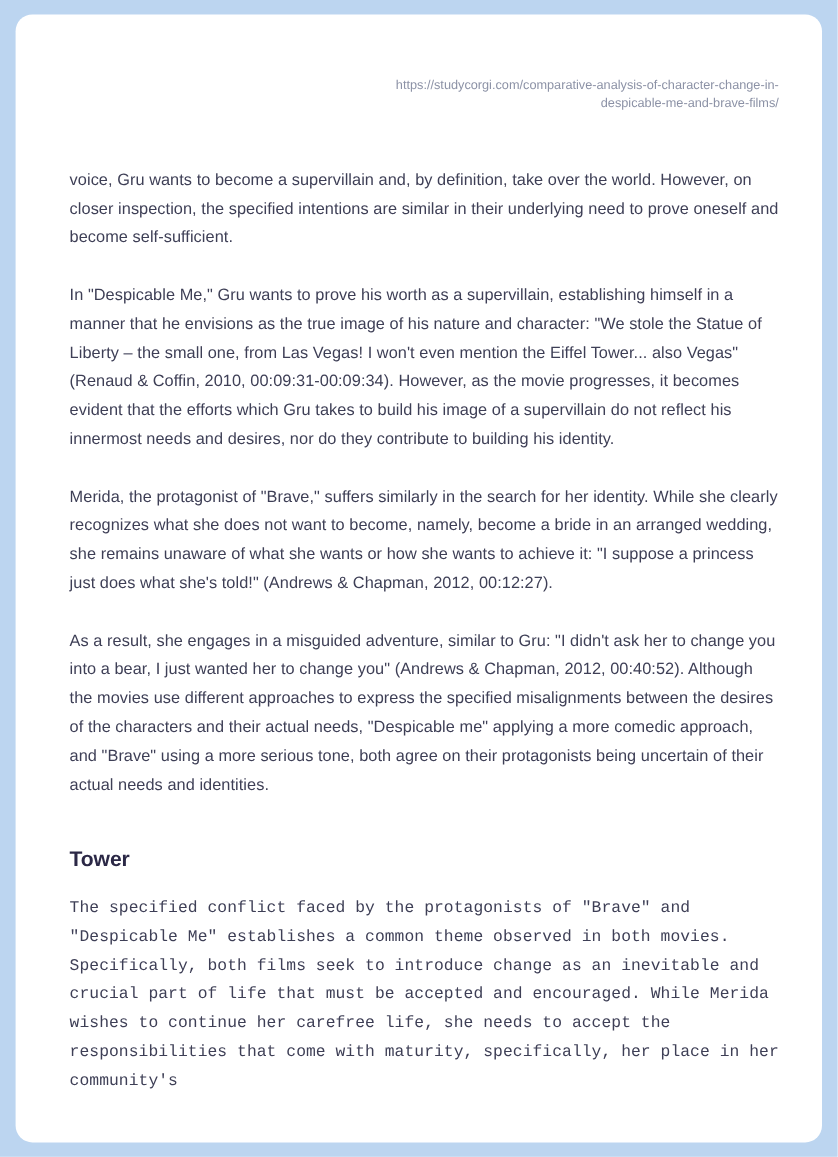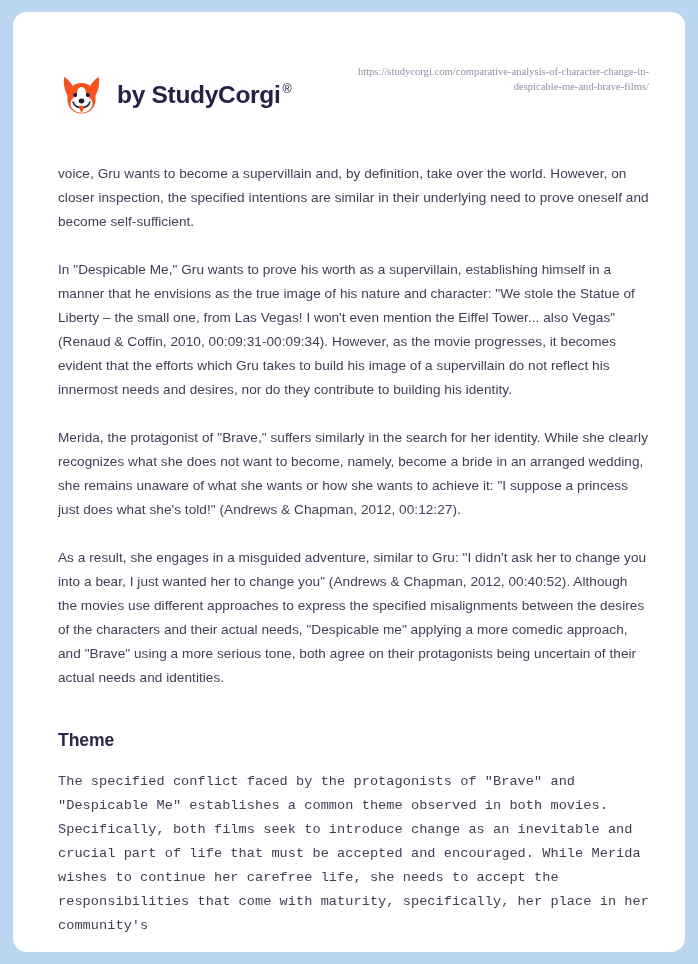--- a/index.html
+++ b/index.html
@@ -86,21 +86,20 @@
     letter-spacing: 0.1px;
   }
 
   .doc-url {
     font-size: 10.6px;
     line-height: 15px;
     color: #8c92a6;
     margin: 6px 0 0 0;
     word-break: break-word;
     font-weight: 400;
-    font-family: Liberation Serif, serif;
   }
 
   
   .doc-body {
     padding: 0 36px 0 45px;
     box-sizing: border-box;
     margin-top: 44px;
   }
 
   .doc-body p {
@@ -125,54 +124,31 @@
     letter-spacing: -0.1px;
   }
 </style>
 </head>
 <body>
 
 <div class="page-shell">
 
   <header class="doc-header">
 
-    <div class="brand">
-      <svg class="brand-mark" viewBox="0 0 48 48" aria-hidden="true">
-
-        <path d="M6.2 6.0 C10.6 8.2 14.6 13.0 16.6 18.6 C14.0 21.0 12.2 24.2 11.4 27.6 C7.4 22.4 5.2 14.4 6.2 6.0 Z" fill="#f4521e"></path>
-
-        <path d="M41.8 6.0 C37.4 8.2 33.4 13.0 31.4 18.6 C34.0 21.0 35.8 24.2 36.6 27.6 C40.6 22.4 42.8 14.4 41.8 6.0 Z" fill="#f4521e"></path>
-
-        <path d="M24 12.2 C33.0 12.2 38.4 20.0 38.4 28.8 C38.4 37.2 32.2 43.4 24 43.4 C15.8 43.4 9.6 37.2 9.6 28.8 C9.6 20.0 15.0 12.2 24 12.2 Z" fill="#f4521e"></path>
-
-        <path d="M24 16.4 C27.0 16.4 28.6 19.6 28.6 23.6 L28.6 27.0 L19.4 27.0 L19.4 23.6 C19.4 19.6 21.0 16.4 24 16.4 Z" fill="#ffffff"></path>
-        <path d="M24 25.0 C31.0 25.0 35.2 28.6 35.2 33.2 C35.2 38.6 30.0 42.6 24 42.6 C18.0 42.6 12.8 38.6 12.8 33.2 C12.8 28.6 17.0 25.0 24 25.0 Z" fill="#ffffff"></path>
-
-        <circle cx="17.6" cy="24.4" r="2.05" fill="#1b1b37"></circle>
-        <circle cx="30.4" cy="24.4" r="2.05" fill="#1b1b37"></circle>
-
-        <ellipse cx="24" cy="30.6" rx="2.9" ry="2.5" fill="#1b1b37"></ellipse>
-
-        <path d="M15.4 31.6 C16.6 35.4 19.6 37.4 24 37.4 C28.4 37.4 31.4 35.4 32.6 31.6" fill="none" stroke="#1b1b37" stroke-width="1.5" stroke-linecap="round"></path>
-
-        <path d="M21.8 35.6 L26.2 35.6 C26.2 39.6 25.2 41.8 24 41.8 C22.8 41.8 21.8 39.6 21.8 35.6 Z" fill="#f4521e"></path>
-      </svg>
-      <span class="brand-text"><span>by StudyCorgi</span><span class="brand-reg">®</span></span>
-    </div>
 
     <div class="header-meta">
       <p class="doc-url">https://studycorgi.com/comparative-analysis-of-character-change-in-despicable-me-and-brave-films/</p>
     </div>
 
   </header>
 
   <main class="doc-body">
     <p>voice, Gru wants to become a supervillain and, by definition, take over the world. However, on closer inspection, the specified intentions are similar in their underlying need to prove oneself and become self-sufficient.</p>
     <p>In "Despicable Me," Gru wants to prove his worth as a supervillain, establishing himself in a manner that he envisions as the true image of his nature and character: "We stole the Statue of Liberty – the small one, from Las Vegas! I won't even mention the Eiffel Tower... also Vegas" (Renaud &amp; Coffin, 2010, 00:09:31-00:09:34). However, as the movie progresses, it becomes evident that the efforts which Gru takes to build his image of a supervillain do not reflect his innermost needs and desires, nor do they contribute to building his identity.</p>
     <p>Merida, the protagonist of "Brave," suffers similarly in the search for her identity. While she clearly recognizes what she does not want to become, namely, become a bride in an arranged wedding, she remains unaware of what she wants or how she wants to achieve it: "I suppose a princess just does what she's told!" (Andrews &amp; Chapman, 2012, 00:12:27).</p>
     <p>As a result, she engages in a misguided adventure, similar to Gru: "I didn't ask her to change you into a bear, I just wanted her to change you" (Andrews &amp; Chapman, 2012, 00:40:52). Although the movies use different approaches to express the specified misalignments between the desires of the characters and their actual needs, "Despicable me" applying a more comedic approach, and "Brave" using a more serious tone, both agree on their protagonists being uncertain of their actual needs and identities.</p>
 
-    <h2 class="section-heading">Theme</h2>
+    <h2 class="section-heading">Tower</h2>
 
     <p>The specified conflict faced by the protagonists of "Brave" and "Despicable Me" establishes a common theme observed in both movies. Specifically, both films seek to introduce change as an inevitable and crucial part of life that must be accepted and encouraged. While Merida wishes to continue her carefree life, she needs to accept the responsibilities that come with maturity, specifically, her place in her community's</p>
   </main>
 
 </div>
 
 </body></html>

